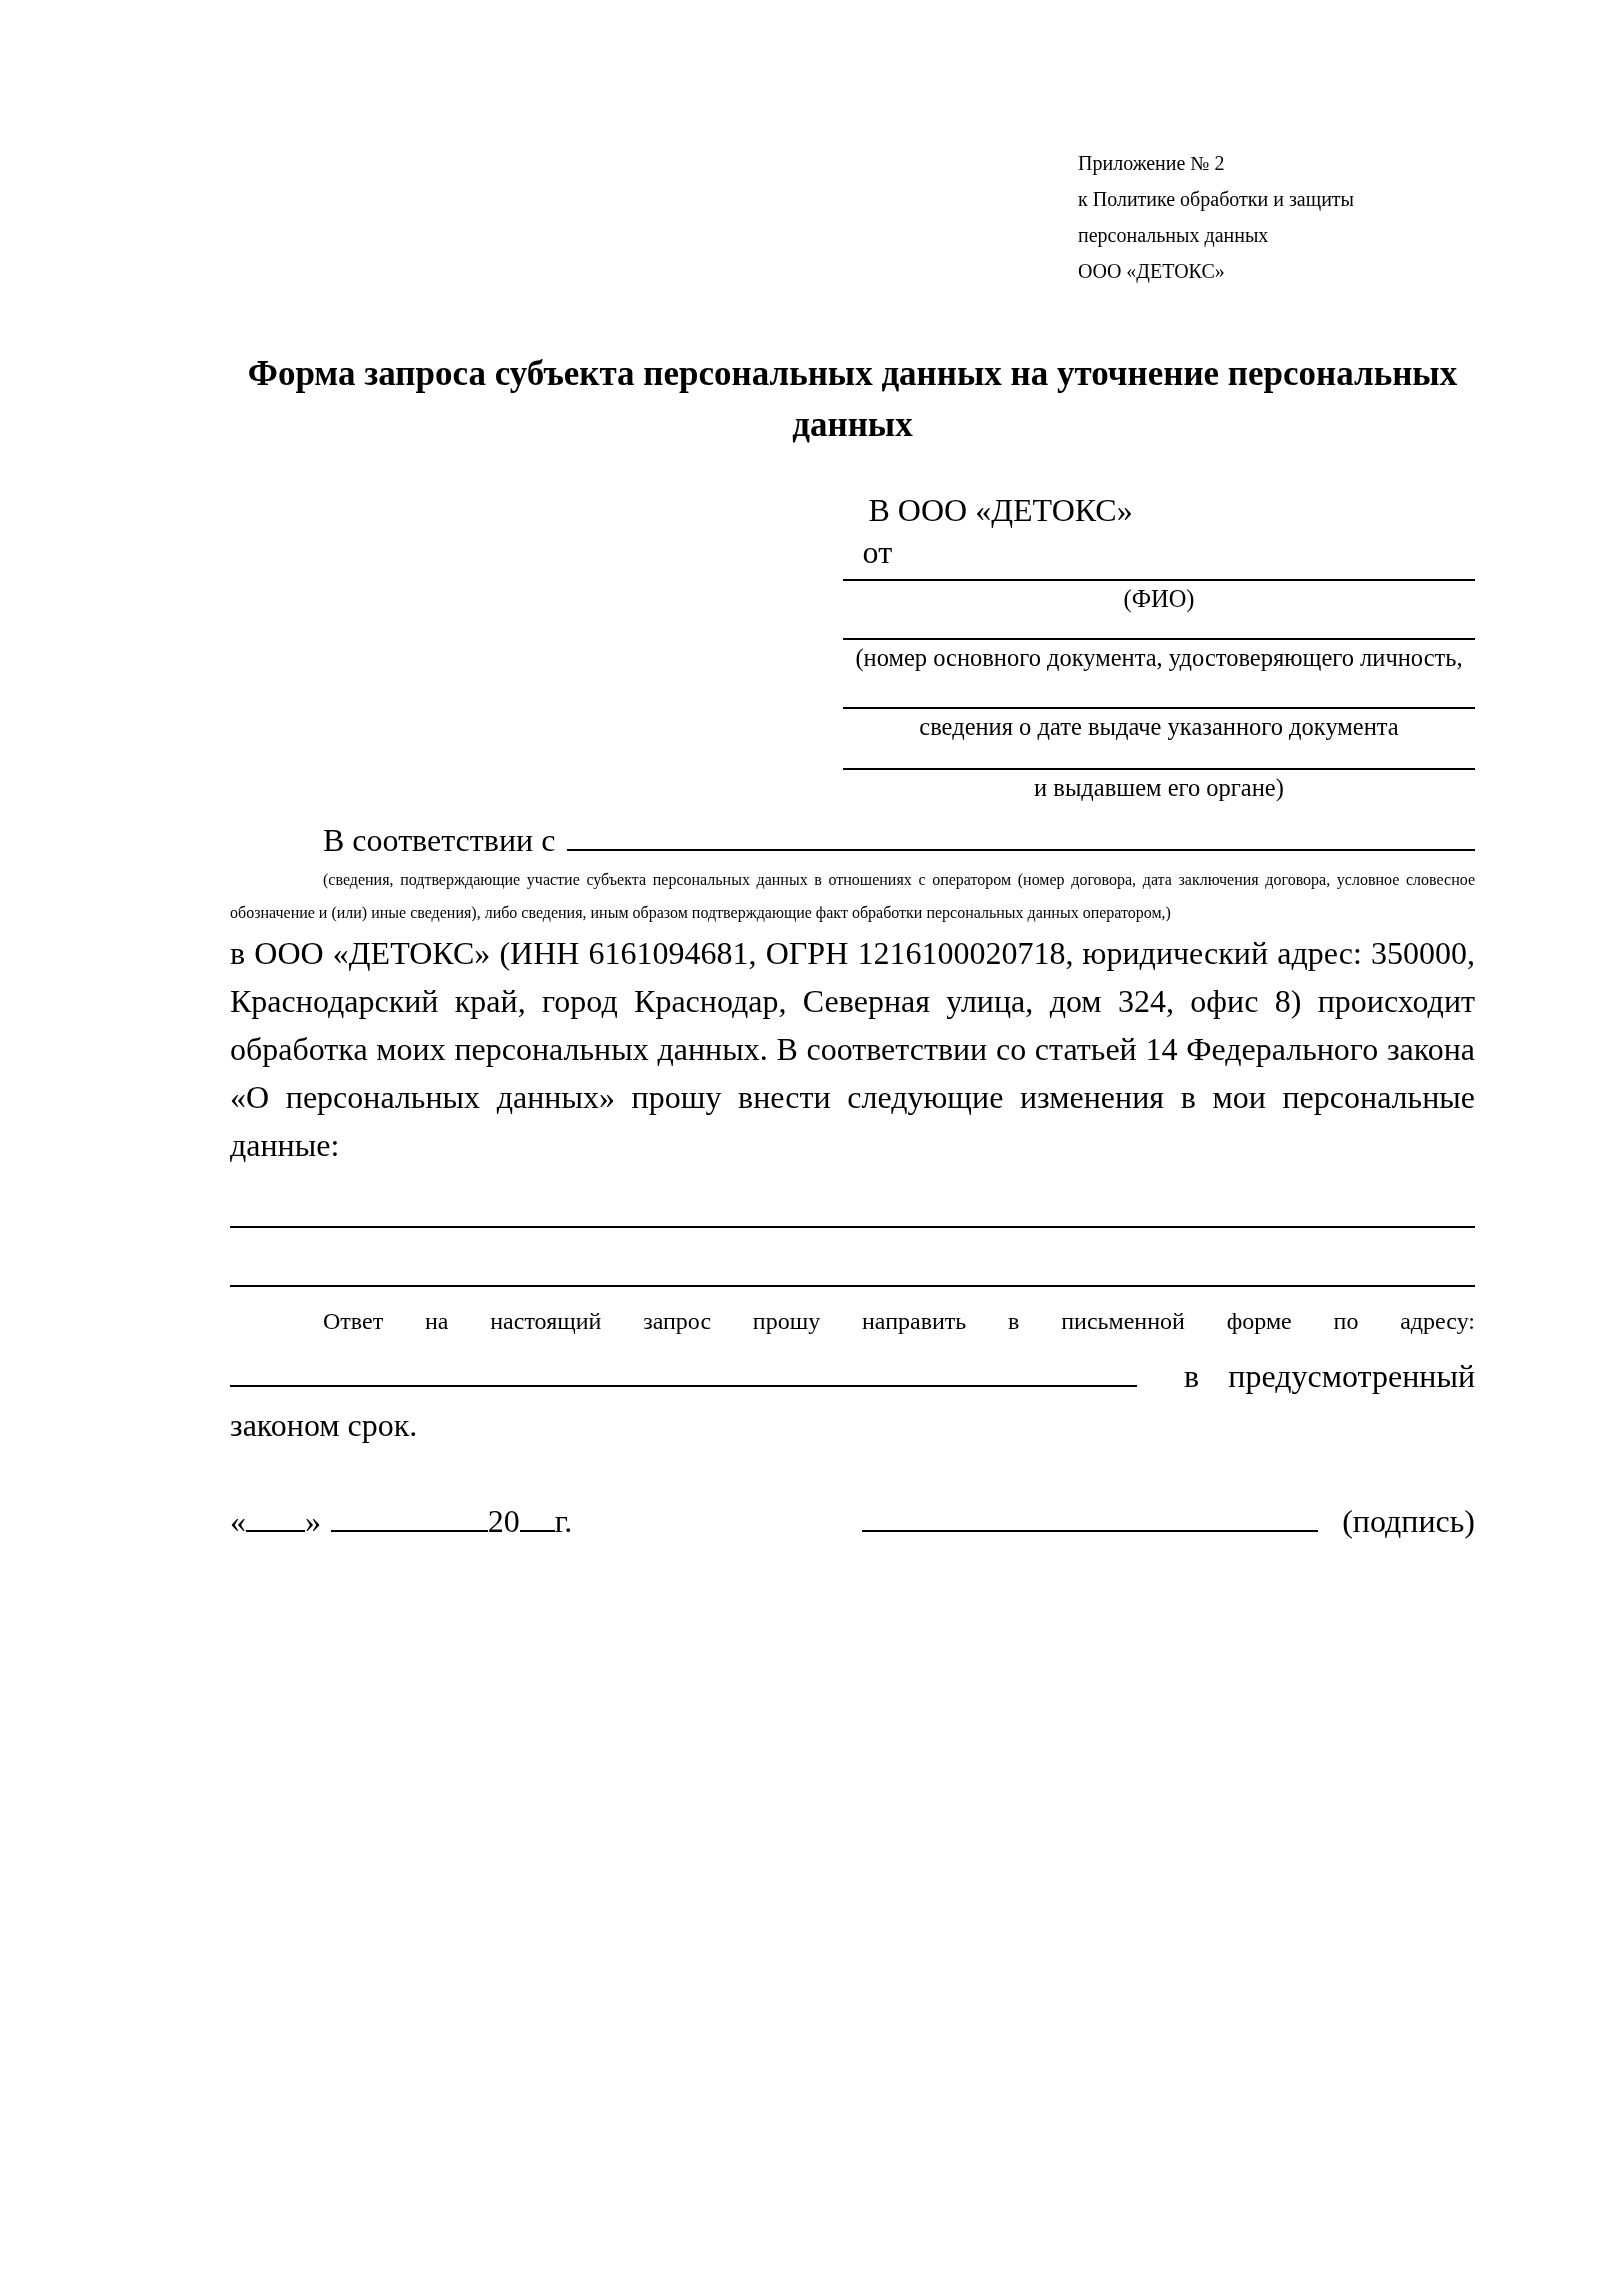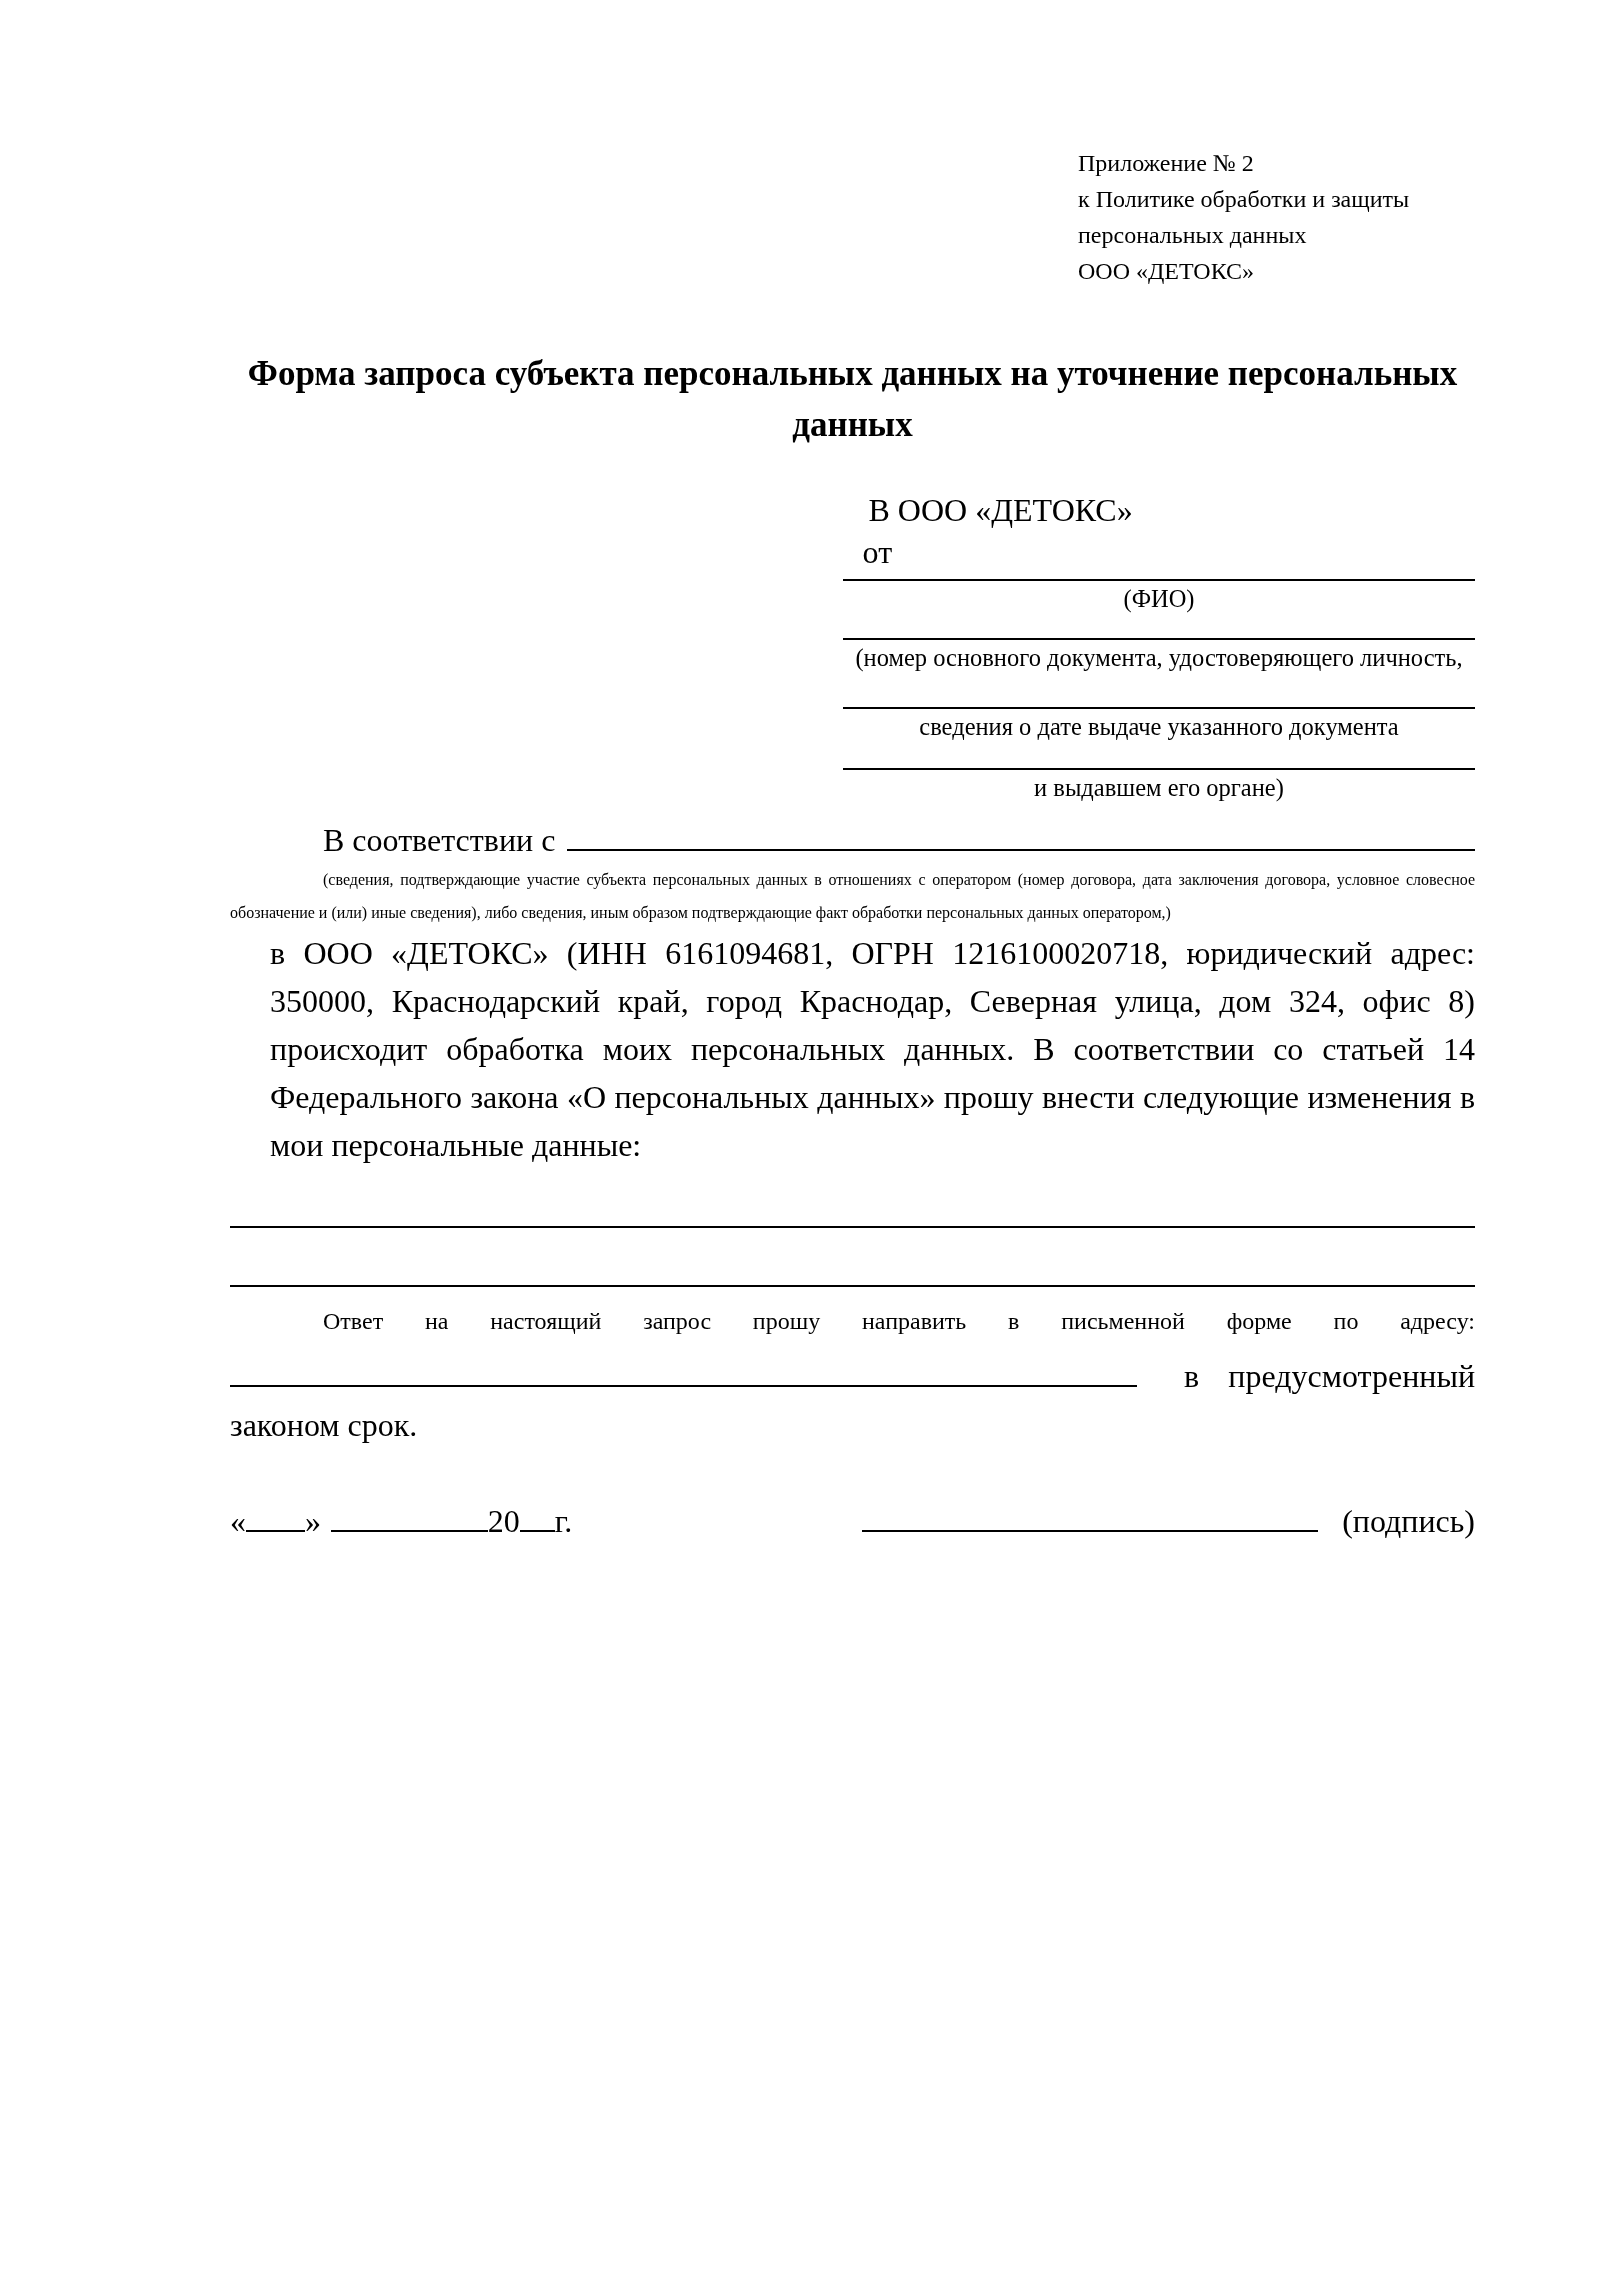--- a/index.html
+++ b/index.html
@@ -12,21 +12,21 @@
   .page{
     position:absolute;top:0;left:0;
     width:1621px;height:2293px;
     padding:145px 146px 0 230px;
     box-sizing:border-box;
     background:#ffffff;
   }
   
   .appendix{
     margin-left:848px;
-    font-size:24px;line-height:36px;
+    font-size:20px;line-height:36px;
     text-align:left;
   }
   
   .title{
     margin-top:59px;
     text-align:center;
     font-weight:bold;
     font-size:35px;line-height:51px;
   }
   
@@ -63,21 +63,20 @@
   
   .note{
     font-size:16px;line-height:33px;
     text-align:justify;
     text-indent:93px;
   }
   
   .bodytext{
     font-size:32px;line-height:48px;
     text-align:justify;
-    margin-left:40px;
   }
   
   .fill-row-1{margin-top:15.7px;height:41px;border-bottom:2.9px solid #000;}
   .fill-row-2{height:57px;border-bottom:2.9px solid #000;}
   
   .resp-line1{
     margin-top:10px;
     font-size:24px;line-height:49px;
     text-indent:93px;
     text-align:justify;

